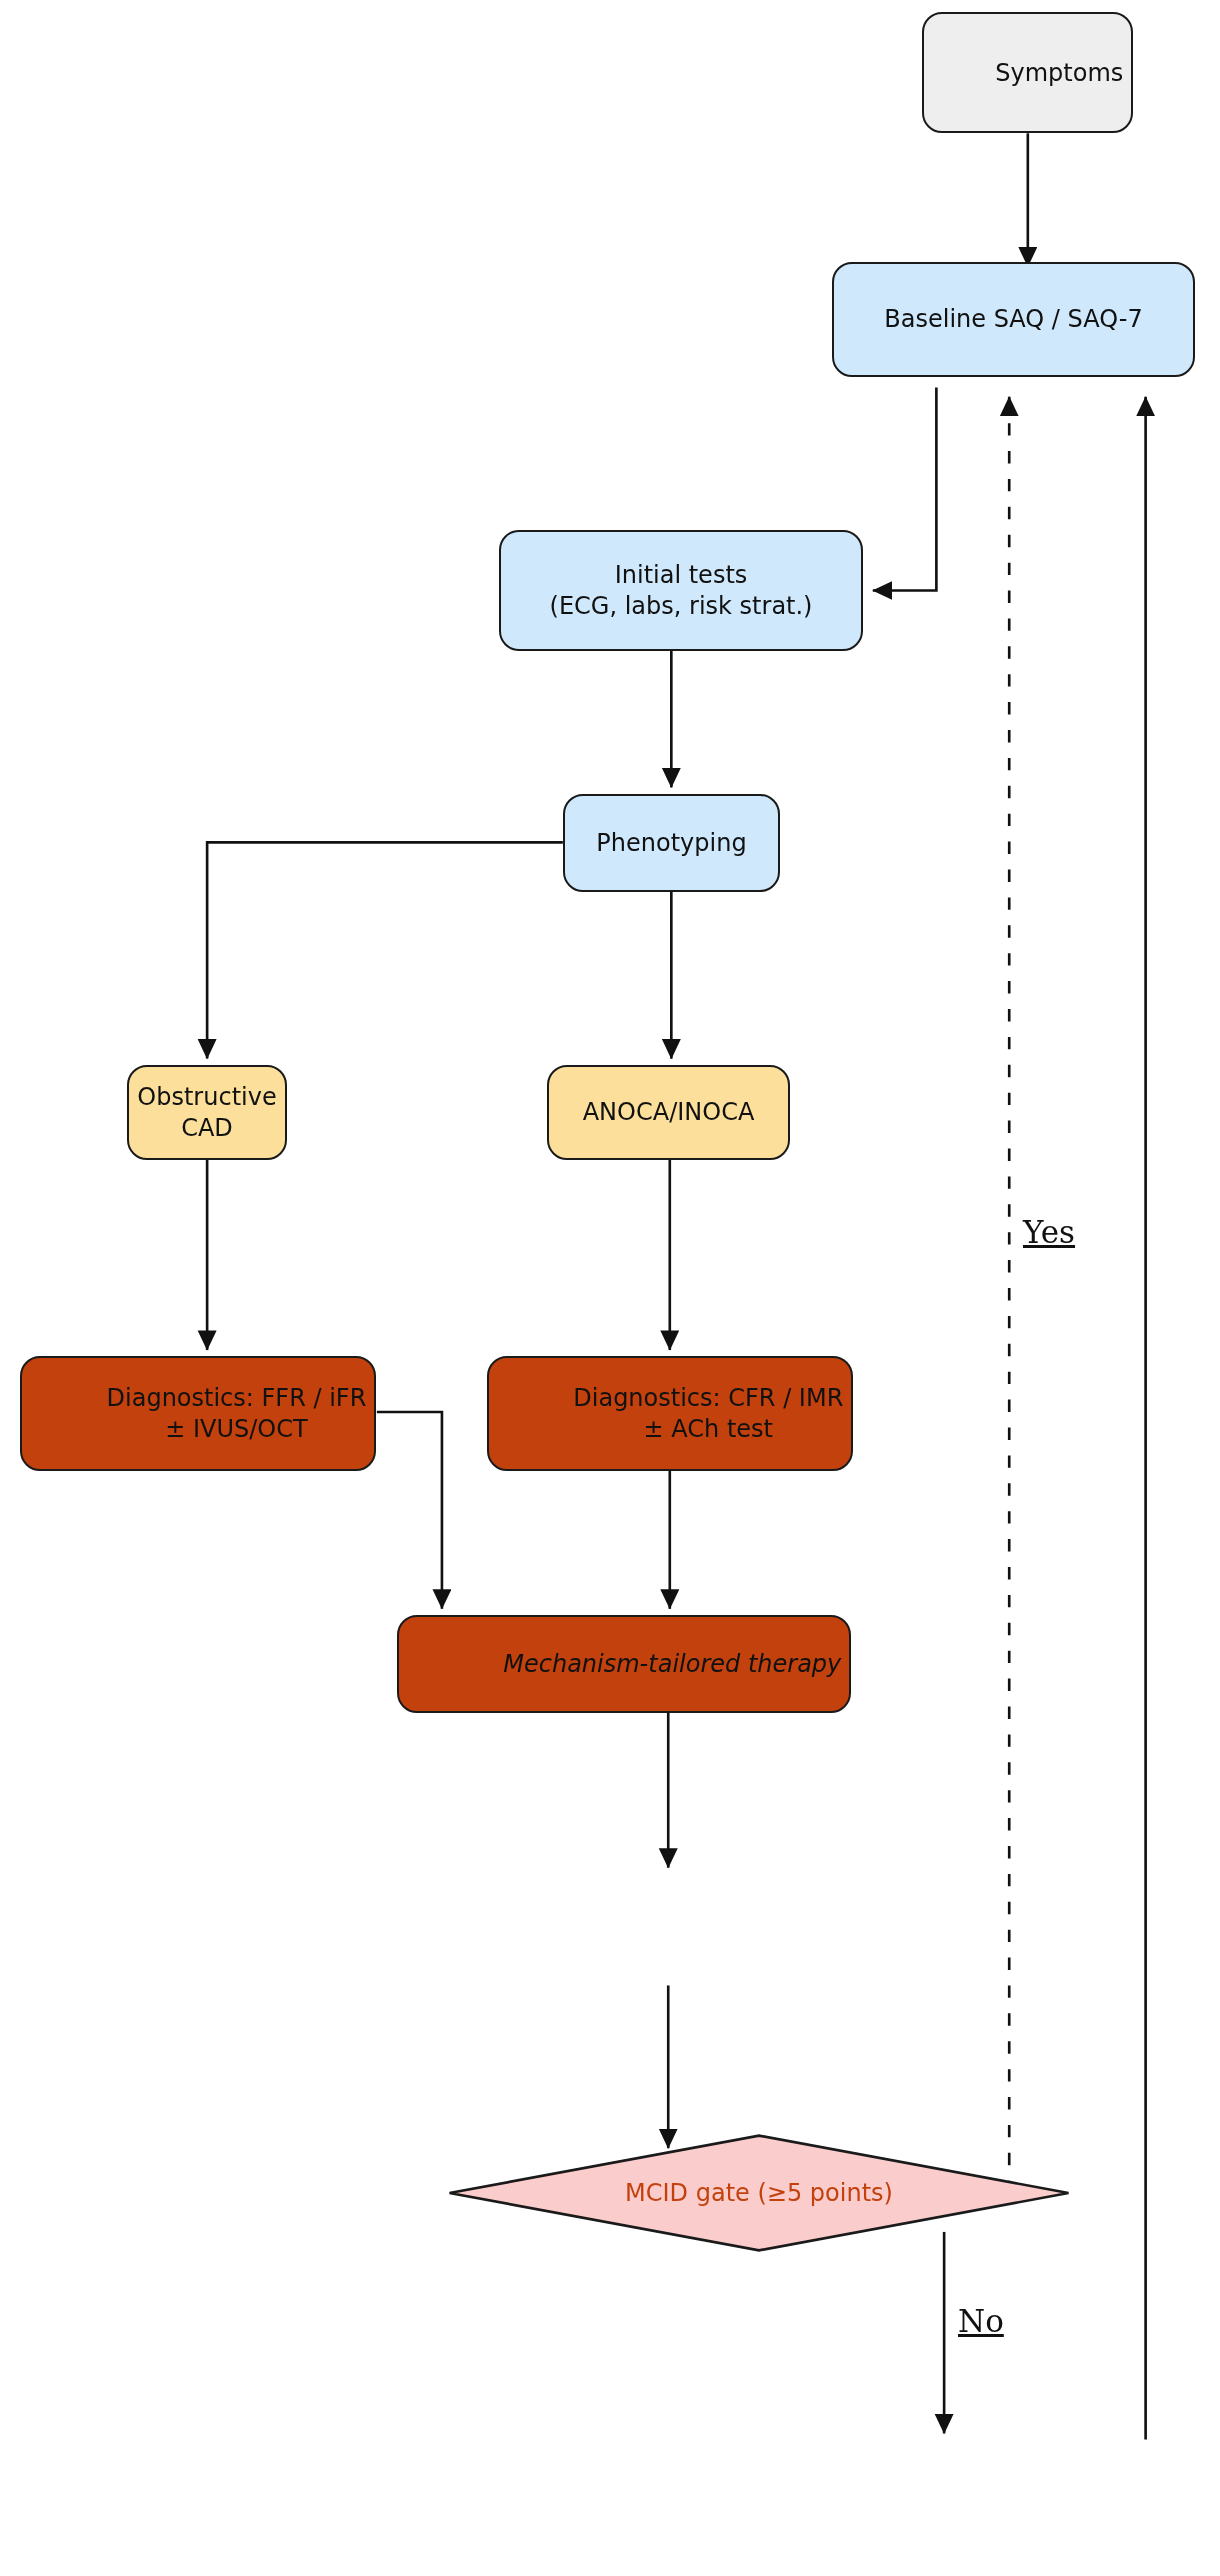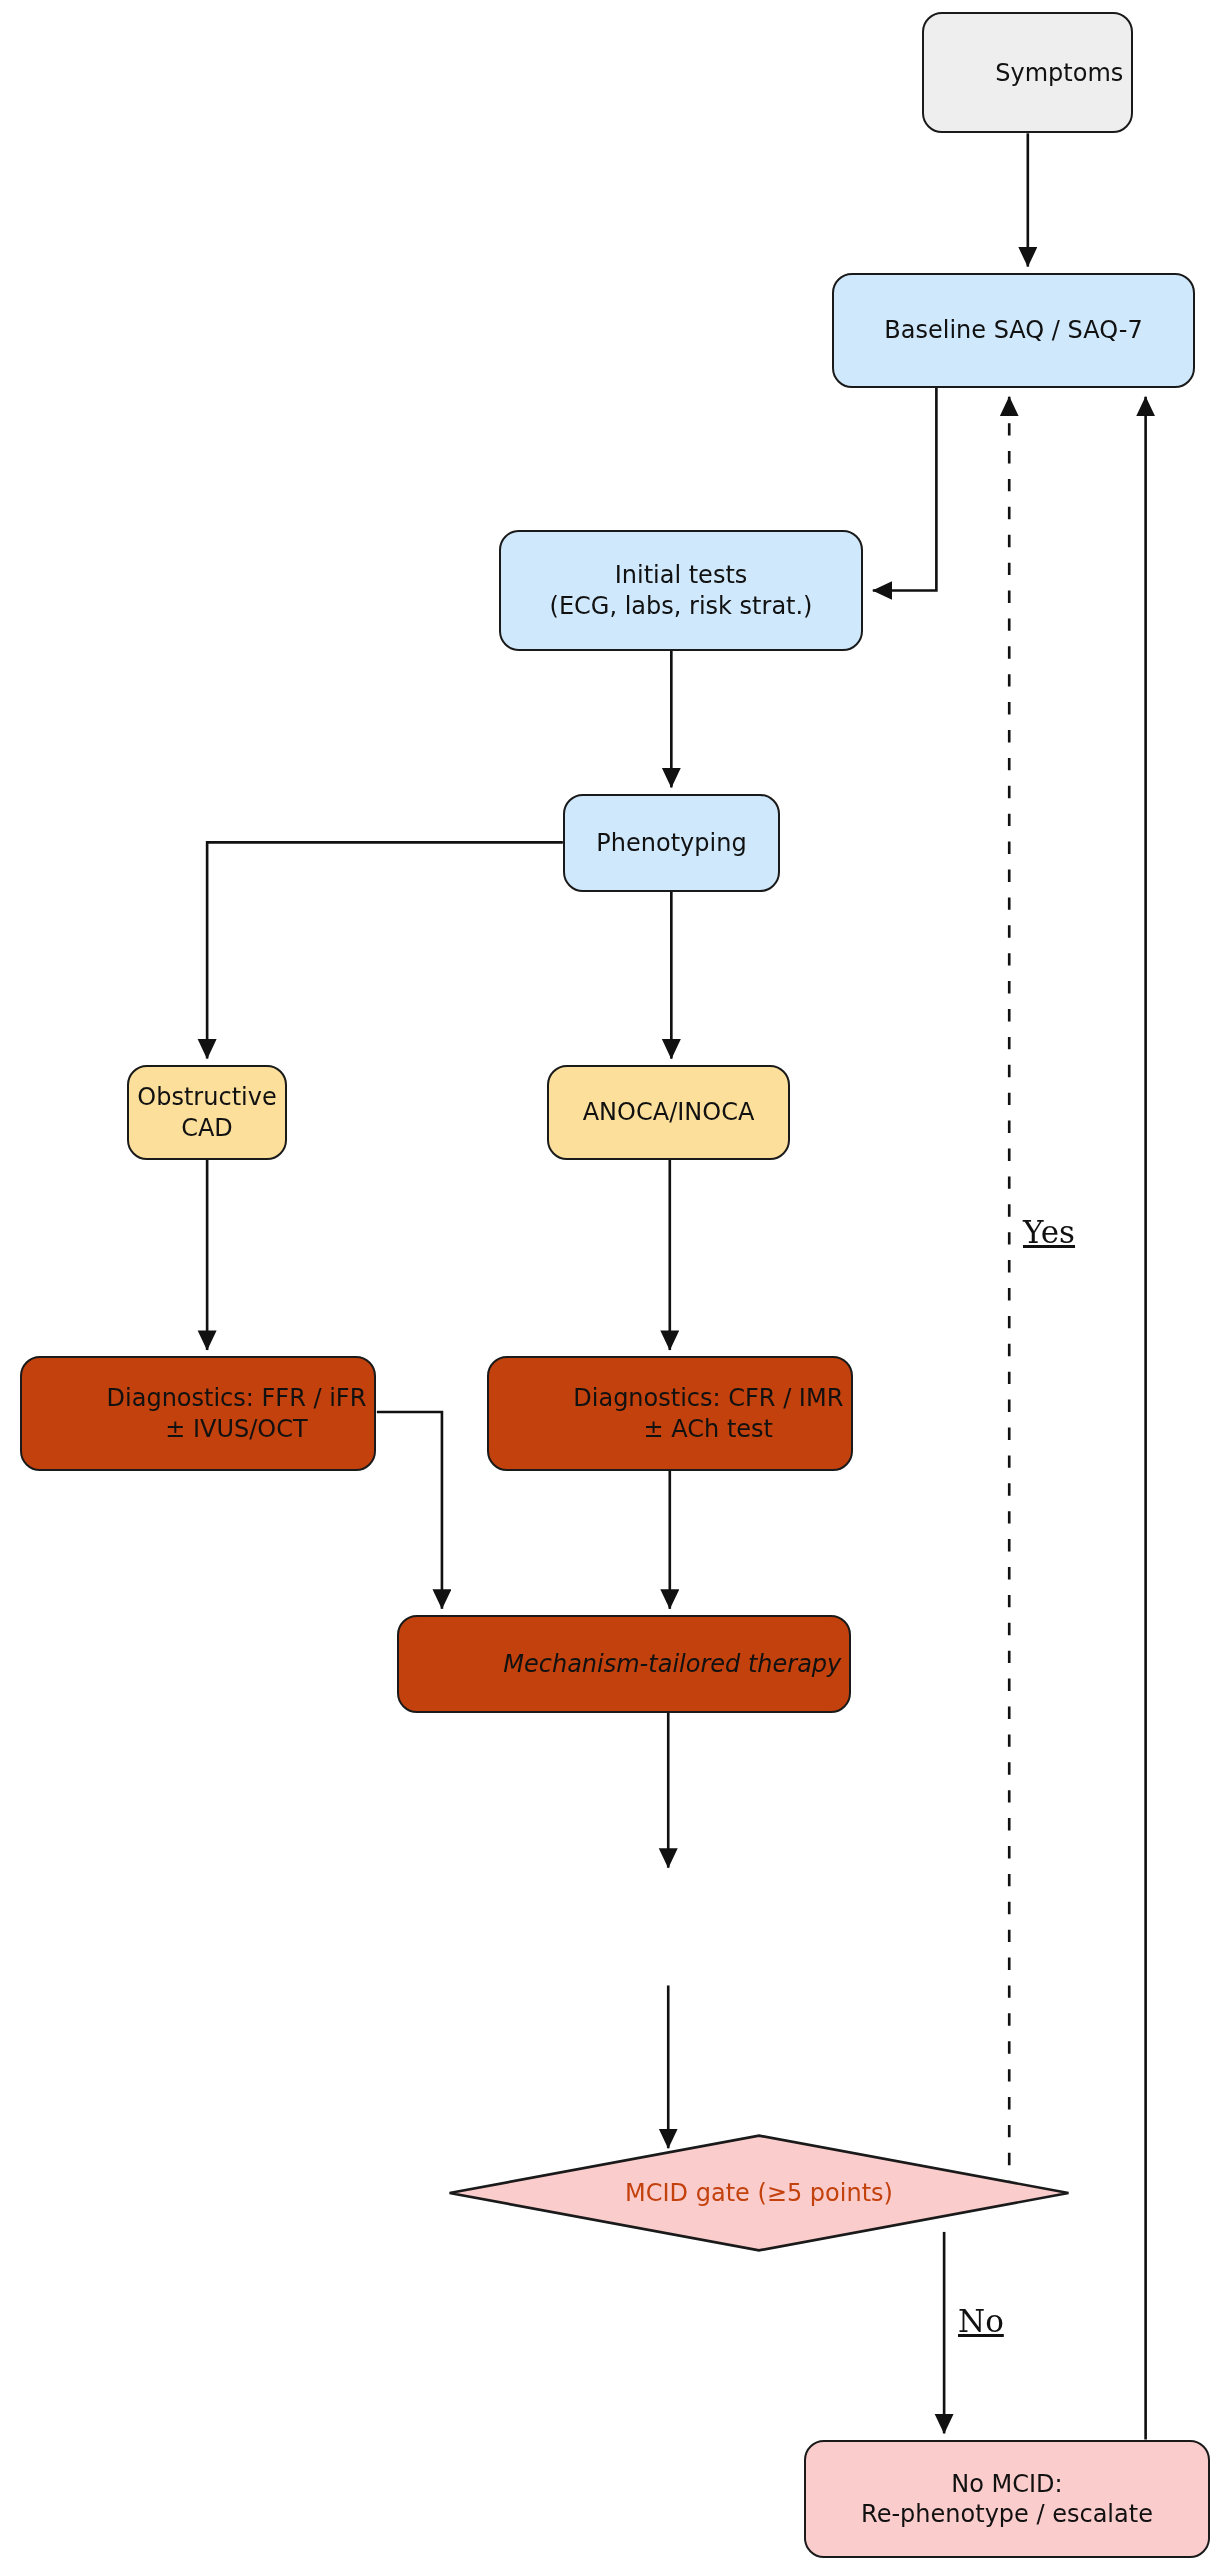--- a/index.html
+++ b/index.html
@@ -118,21 +118,21 @@
       <path d="M1218,2880 L1218,3140" marker-end="url(#arrowhead)"></path>
 
       <path d="M1478,3148 L1478,512" marker-end="url(#arrowhead)"></path>
     </g>
   </svg>
 
   <div class="node n-gray" style="left:922px; top:12.4px; width:211px; height:121px;justify-content:flex-end;">
     <span>Symptoms</span>
   </div>
 
-  <div class="node n-blue" style="left:832px; top:273px; width:363px; height:115px;align-items:center;">
+  <div class="node n-blue" style="left:832px; top:262px; width:363px; height:115px;align-items:center;">
     <span>Baseline SAQ / SAQ-7</span>
   </div>
 
   <div class="node n-blue" style="left:499px; top:530px; width:364px; height:121px;">
     <span>Initial tests
 (ECG, labs, risk strat.)</span>
   </div>
 
   <div class="node n-blue" style="left:563px; top:794px; width:217px; height:98px;">
     <span>Phenotyping</span>
@@ -161,23 +161,19 @@
   </div>
 
 
   <div class="diamond-wrap" style="left:448px; top:2134px; width:622px; height:118px;">
     <svg width="622" height="118" viewBox="0 0 802 152" xmlns="http://www.w3.org/2000/svg">
       <polygon points="401,2 800,76 401,150 2,76" fill="#fbcccc" stroke="#1a1a1a" stroke-width="3.4"></polygon>
     </svg>
     <div class="diamond-label">MCID gate (≥5 points)</div>
   </div>
 
-  <div class="node n-pink" style="left:804px; top:2440px; width:406px; height:118px;">
-    <span>No MCID:
-Re-phenotype / escalate</span>
-  </div>
 
   <div class="edge-label" style="left:1023px; top:1214px;">Yes</div>
 
   <div class="edge-label" style="left:958px; top:2303px;">No</div>
 
 </div>
 
 
 </body></html>

